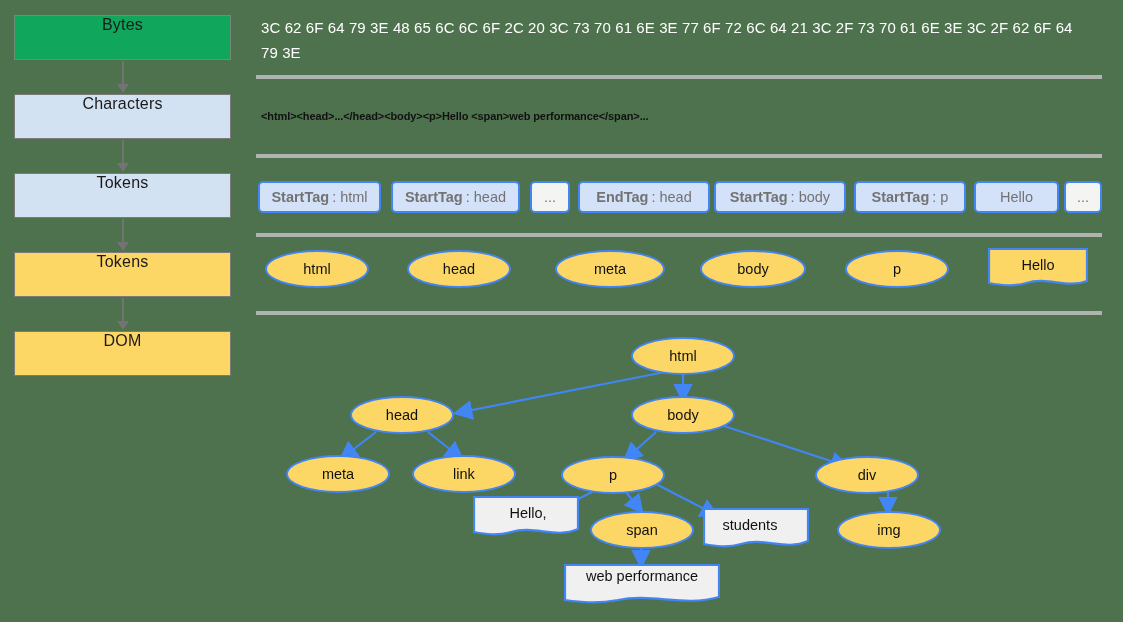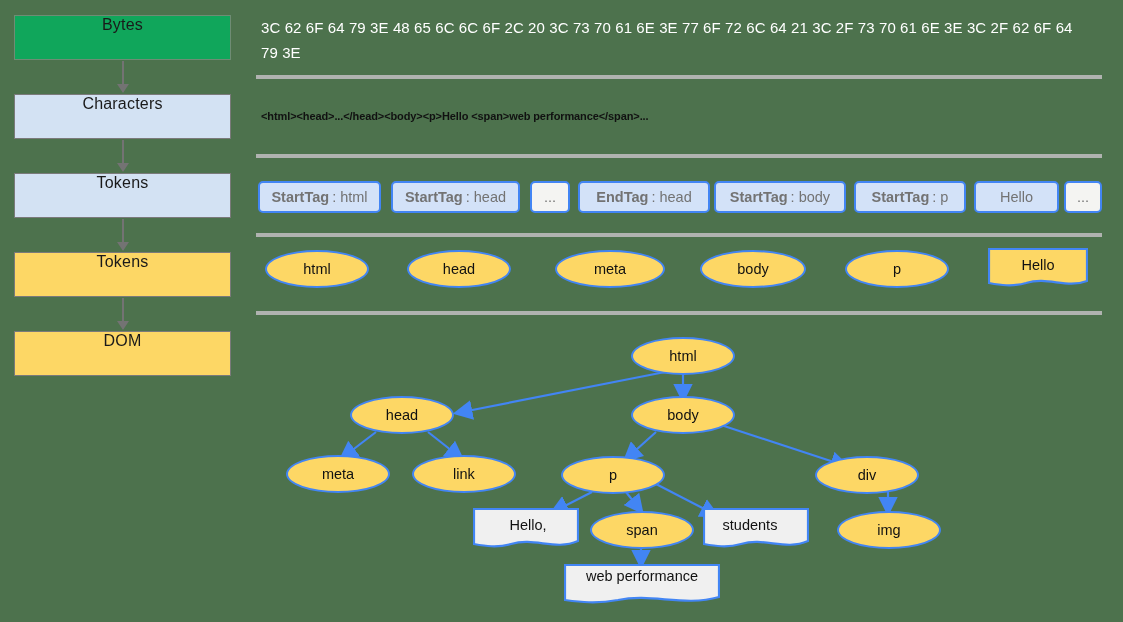--- a/index.html
+++ b/index.html
@@ -231,21 +231,21 @@
   <div class="ellipse" style="left:815px;top:456px;width:104px;height:38px;text-align:center;">
     <span>div</span>
   </div>
   <div class="ellipse" style="left:590px;top:511px;width:104px;height:38px;">
     <span>span</span>
   </div>
   <div class="ellipse" style="left:837px;top:511px;width:104px;height:38px;">
     <span>img</span>
   </div>
 
-  <div class="doc" style="left:473px;top:508px;width:110px;height:44px;">
+  <div class="doc" style="left:473px;top:496px;width:110px;height:44px;">
     <svg width="106" height="44" viewBox="0 0 106 44">
       <path d="M1,1 L105,1 L105,33 C82,43 62,29 38,36 C24,40 12,38 1,36 Z" fill="#f0f0f0" stroke="#4285f4" stroke-width="2.2"></path>
     </svg>
     <div class="doc-label" style="height:34px;">Hello,</div>
   </div>
 
   <div class="doc" style="left:703px;top:508px;width:94px;height:44px;">
     <svg width="106" height="44" viewBox="0 0 106 44">
       <path d="M1,1 L105,1 L105,33 C82,43 62,29 38,36 C24,40 12,38 1,36 Z" fill="#f0f0f0" stroke="#4285f4" stroke-width="2.2"></path>
     </svg>

